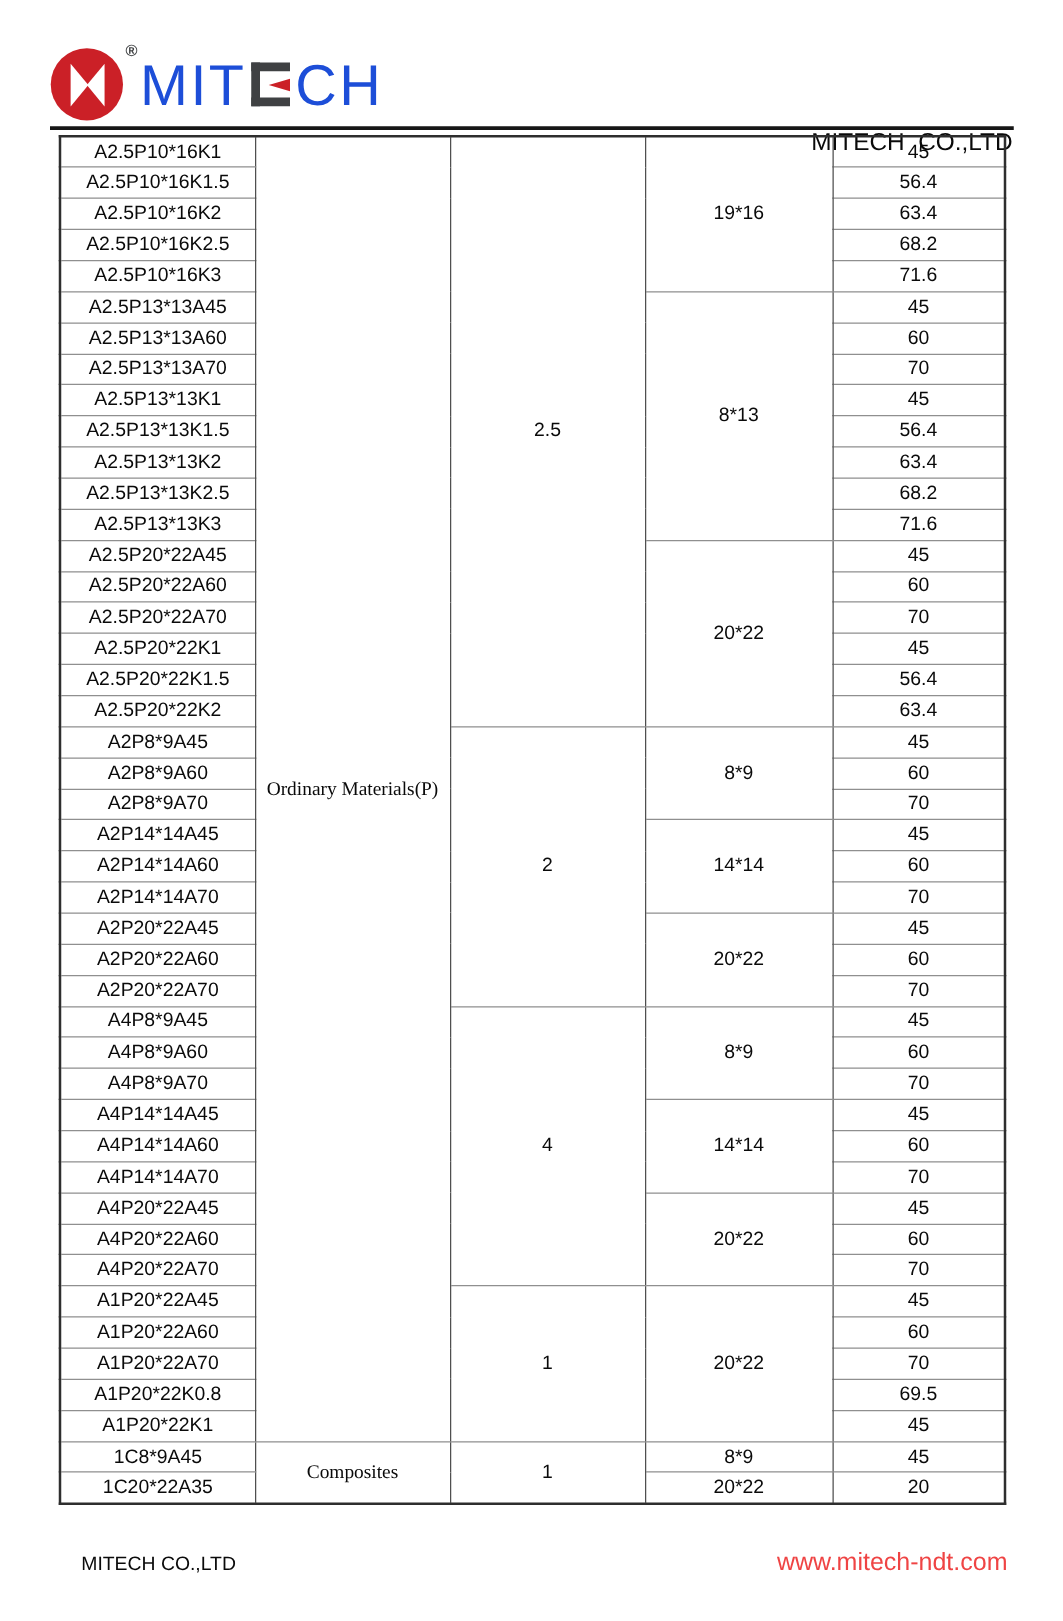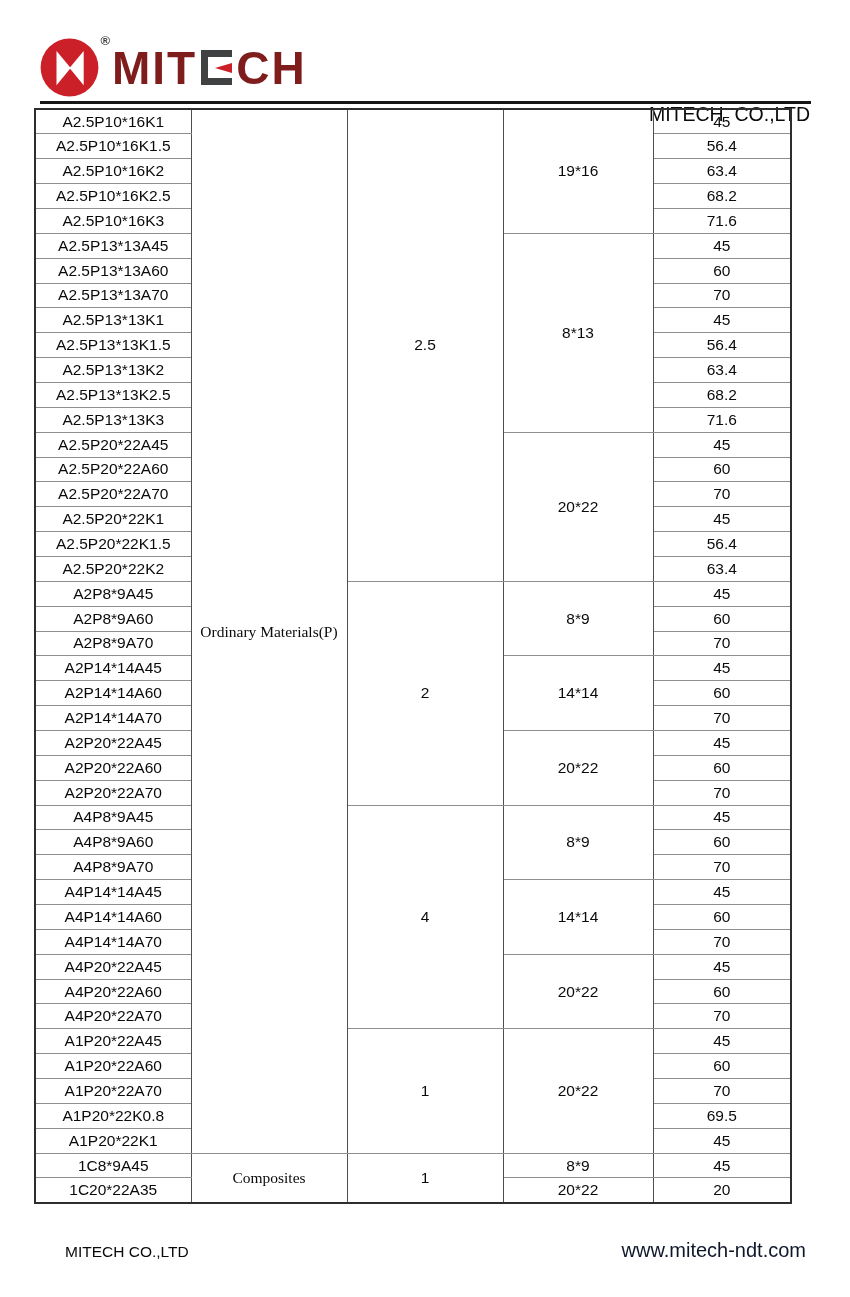--- a/index.html
+++ b/index.html
@@ -6,42 +6,42 @@
   body{
     width:850px;height:1297px;background:#ffffff;color:#000;
     font-family:"Liberation Sans",sans-serif;position:relative;overflow:hidden;
   }
   
   .header{position:absolute;top:34px;left:40px;width:770px;display:flex;justify-content:space-between;align-items:flex-start;}
   .logo-row{display:flex;align-items:center;gap:13px;margin-top:4px;}
   .logo-circle-wrap{position:relative;width:59px;height:59px;}
   .logo-circle-wrap svg{display:block;}
   .reg{position:absolute;top:-5px;right:-11px;font-size:13px;color:#3f4143;font-weight:bold;}
-  .brand{display:inline-flex;align-items:center;font-weight:bold;font-size:46px;color:#7f1d1d;letter-spacing:2px;line-height:1;}
+  .brand{display:inline-flex;align-items:center;font-weight:normal;font-size:46px;color:#1d4ed8;letter-spacing:2px;line-height:1;}
   .brand-e{width:31px;height:35px;border:7.5px solid #3f4143;border-right:none;box-sizing:border-box;position:relative;margin:0 4px;}
   .brand-e .arrow{position:absolute;right:0;top:50%;transform:translateY(-50%);width:0;height:0;
     border-top:5px solid transparent;border-bottom:5px solid transparent;border-right:17px solid #cb2027;}
   .header-right{text-align:right;font-size:19.5px;line-height:29px;white-space:pre;margin-top:8px;color:#0a0a0a;}
   
   .rule{position:absolute;top:101px;left:40px;width:771px;height:3px;background:#161616;}
   
-  table.spec{position:absolute;top:108px;left:34px;width:756px;border-collapse:collapse;table-layout:fixed;
+  table.spec{position:absolute;top:108px;left:47px;width:756px;border-collapse:collapse;table-layout:fixed;
     border:2px solid #2e2e2e;}
   table.spec td{
     font-size:15.5px;text-align:center;vertical-align:middle;padding:0;color:#0a0a0a;
     border-top:1px solid #8f8f8f;border-bottom:1px solid #8f8f8f;
     border-left:1px solid #4f4f4f;border-right:1px solid #4f4f4f;
     overflow:hidden;white-space:nowrap;
   }
   table.spec tr{height:24.86px;}
   td.col-material{line-height:1.62;padding:0 18px;white-space:normal;font-family:Liberation Serif, serif;}
   
   .footer{position:absolute;top:1239px;left:40px;width:766px;display:flex;justify-content:space-between;align-items:baseline;}
   .footer-left{font-size:15.5px;margin-left:25px;color:#0a0a0a;}
-  .footer-right{font-size:20px;color:#0f172a;margin-left:16px;}
+  .footer-right{font-size:20px;color:#ef4444;margin-left:16px;}
 </style>
 </head>
 <body>
 
 <div class="header">
   <div class="logo-row">
     <div class="logo-circle-wrap">
       <svg viewBox="0 0 100 100" width="59" height="59">
         <circle cx="50" cy="50" r="49" fill="#cb2027"></circle>
         <polygon points="28,22 52,51 28,80" fill="#ffffff"></polygon>

